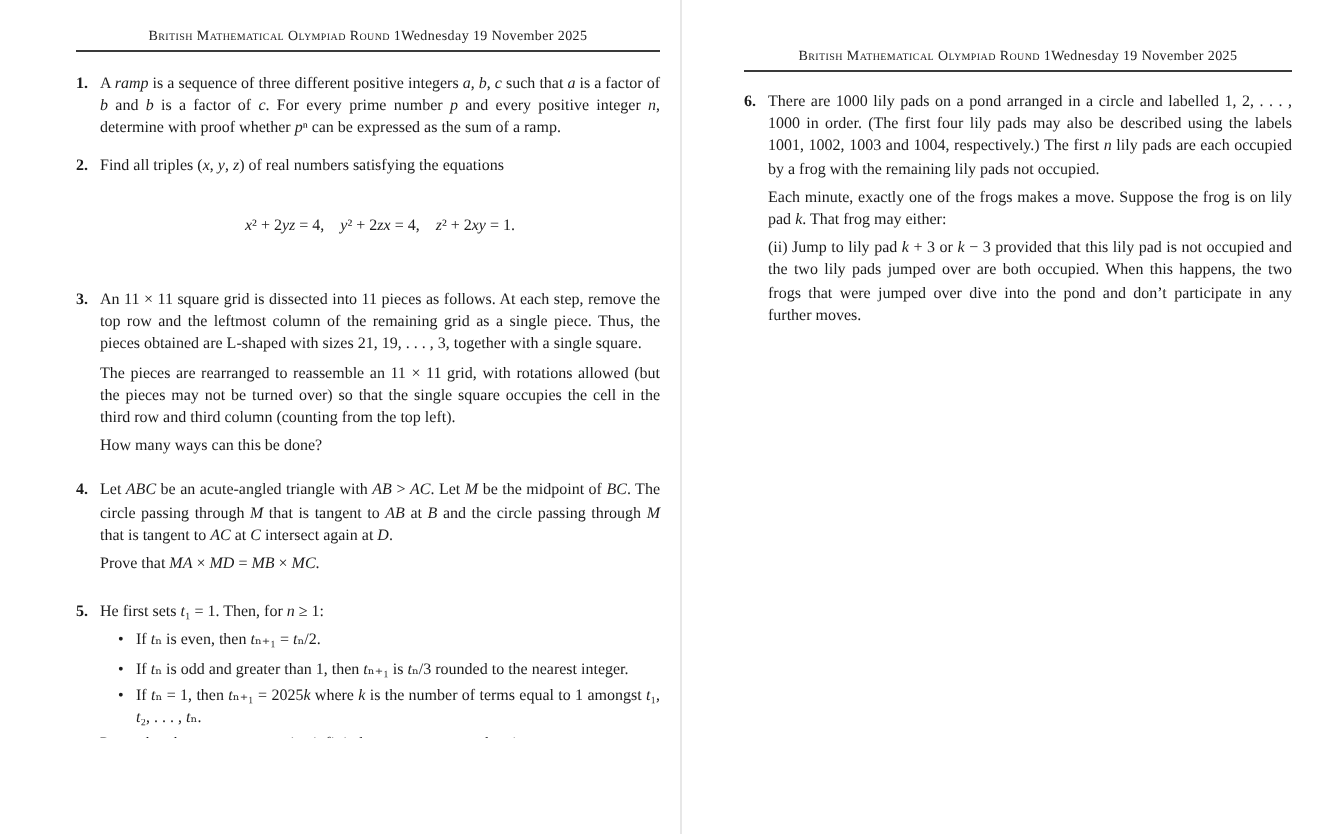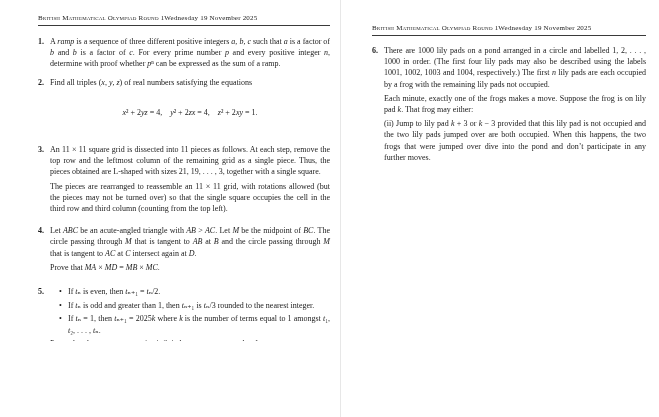--- a/index.html
+++ b/index.html
@@ -5,21 +5,21 @@
   html,body{margin:0;padding:0;}
   body{
     width:659px;height:417px;position:relative;overflow:hidden;
     background:#fdfdfd;color:#1b1b1b;
     font-family:"Liberation Serif","DejaVu Serif",serif;
   }
   .page{position:absolute;top:0;bottom:0;background:#ffffff;box-sizing:border-box;overflow:hidden;}
   .page-left{left:0;width:340px;padding:14px 10px 0 38px;}
   .page-right{left:340px;width:319px;padding:24px 13px 0 31px;border-left:1px solid #e7e7e7;}
   .hdr{
-    display:flex;justify-content:flex-start;align-items:baseline;
+    display:flex;justify-content:center;align-items:baseline;
     font-size:7px;letter-spacing:.2px;color:#222;
     border-bottom:1px solid #3a3a3a;padding-bottom:3px;
   }
   .hdr .ttl{font-variant:small-caps;}
   .prob{position:relative;padding-left:12px;font-size:8px;line-height:11.2px;}
   .pnum{position:absolute;left:0;top:0;font-weight:bold;}
   .prob p{margin:0;text-align:justify;}
   .prob p + p{margin-top:3px;}
   .eq{font-size:8px;line-height:11.2px;text-align:center;margin-top:19px;padding-left:12px;}
   .mt10{margin-top:10px;} .mt9{margin-top:9px;} .mt7{margin-top:7px;}
@@ -49,30 +49,32 @@
   <div class="prob mt7">
     <span class="pnum">2.</span>
     <p>Find all triples (<i>x</i>, <i>y</i>, <i>z</i>) of real numbers satisfying the equations</p>
   </div>
   <div class="eq"><i>x</i>² + 2<i>yz</i> = 4, <i>y</i>² + 2<i>zx</i> = 4, <i>z</i>² + 2<i>xy</i> = 1.</div>
 
   <div class="prob mt26">
     <span class="pnum">3.</span>
     <p>An 11 × 11 square grid is dissected into 11 pieces as follows. At each step, remove the top row and the leftmost column of the remaining grid as a single piece. Thus, the pieces obtained are L-shaped with sizes 21, 19, . . . , 3, together with a single square.</p>
     <p class="gap1">The pieces are rearranged to reassemble an 11 × 11 grid, with rotations allowed (but the pieces may not be turned over) so that the single square occupies the cell in the third row and third column (counting from the top left).</p>
+    <p class="gap5">How many ways can this be done?</p>
   </div>
 
   <div class="prob mt11">
     <span class="pnum">4.</span>
     <p>Let <i>ABC</i> be an acute-angled triangle with <i>AB</i> &gt; <i>AC</i>. Let <i>M</i> be the midpoint of <i>BC</i>. The circle passing through <i>M</i> that is tangent to <i>AB</i> at <i>B</i> and the circle passing through <i>M</i> that is tangent to <i>AC</i> at <i>C</i> intersect again at <i>D</i>.</p>
     <p class="gap4">Prove that <i>MA</i> × <i>MD</i> = <i>MB</i> × <i>MC</i>.</p>
   </div>
 
   <div class="prob mt13">
     <span class="pnum">5.</span>
+    <p class="gap4">He first sets <i>t</i>₁ = 1. Then, for <i>n</i> ≥ 1:</p>
     <div class="bullets">
       <div class="bullet">
         <span class="bmark">•</span>
         <p>If <i>t</i>ₙ is even, then <i>t</i>ₙ₊₁ = <i>t</i>ₙ/2.</p>
       </div>
       <div class="bullet">
         <span class="bmark">•</span>
         <p>If <i>t</i>ₙ is odd and greater than 1, then <i>t</i>ₙ₊₁ is <i>t</i>ₙ/3 rounded to the nearest integer.</p>
       </div>
       <div class="bullet gap2">

